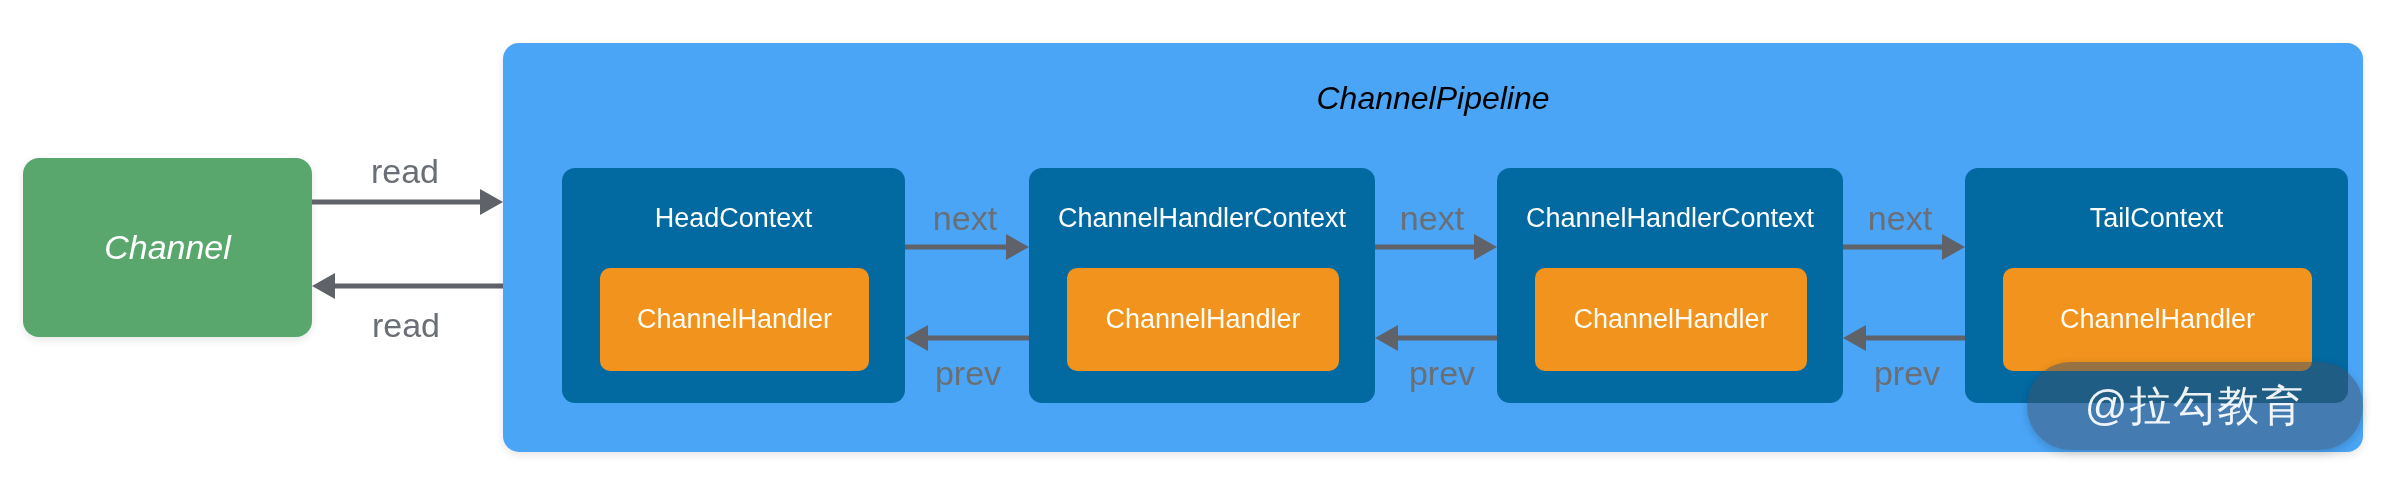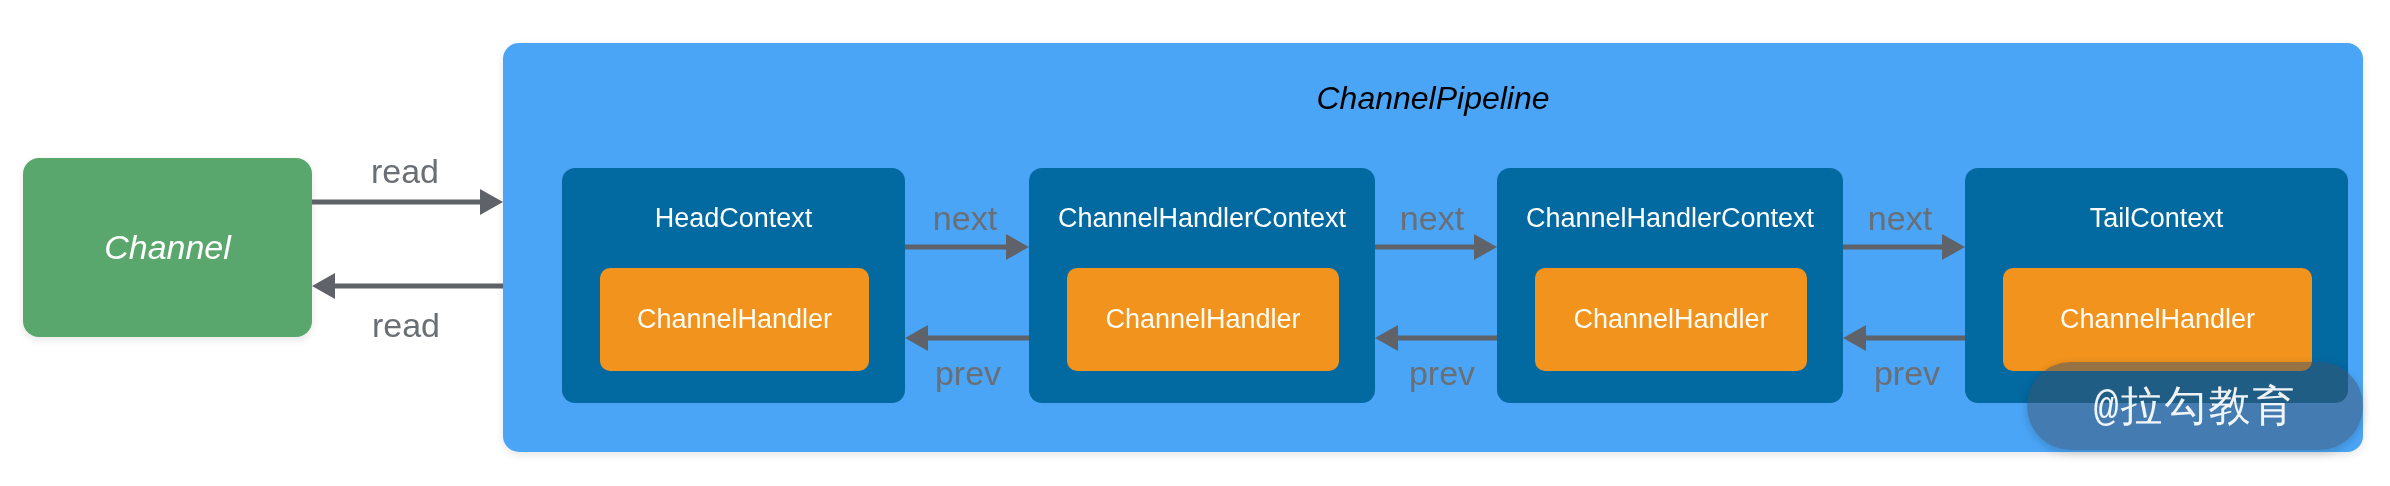--- a/index.html
+++ b/index.html
@@ -96,21 +96,20 @@
   .lbl-prev1 { left:465px;  top:330px; }
   .lbl-prev2 { left:939px;  top:330px; }
   .lbl-prev3 { left:1404px; top:330px; }
 
   
   .watermark {
     position:absolute; left:2027px; top:362px; width:336px; height:88px;
     border-radius:44px; background:rgba(62,81,105,0.50);
     display:flex; align-items:center; justify-content:center;
     box-shadow:0 3px 10px rgba(0,0,0,0.18);
-    font-family:Liberation Mono, monospace;
   }
   .watermark .text {
     color:rgba(255,255,255,0.92); font-size:42px; letter-spacing:2px;
     white-space:nowrap;
   }
 </style>
 </head>
 <body>
 
 <div class="canvas">

